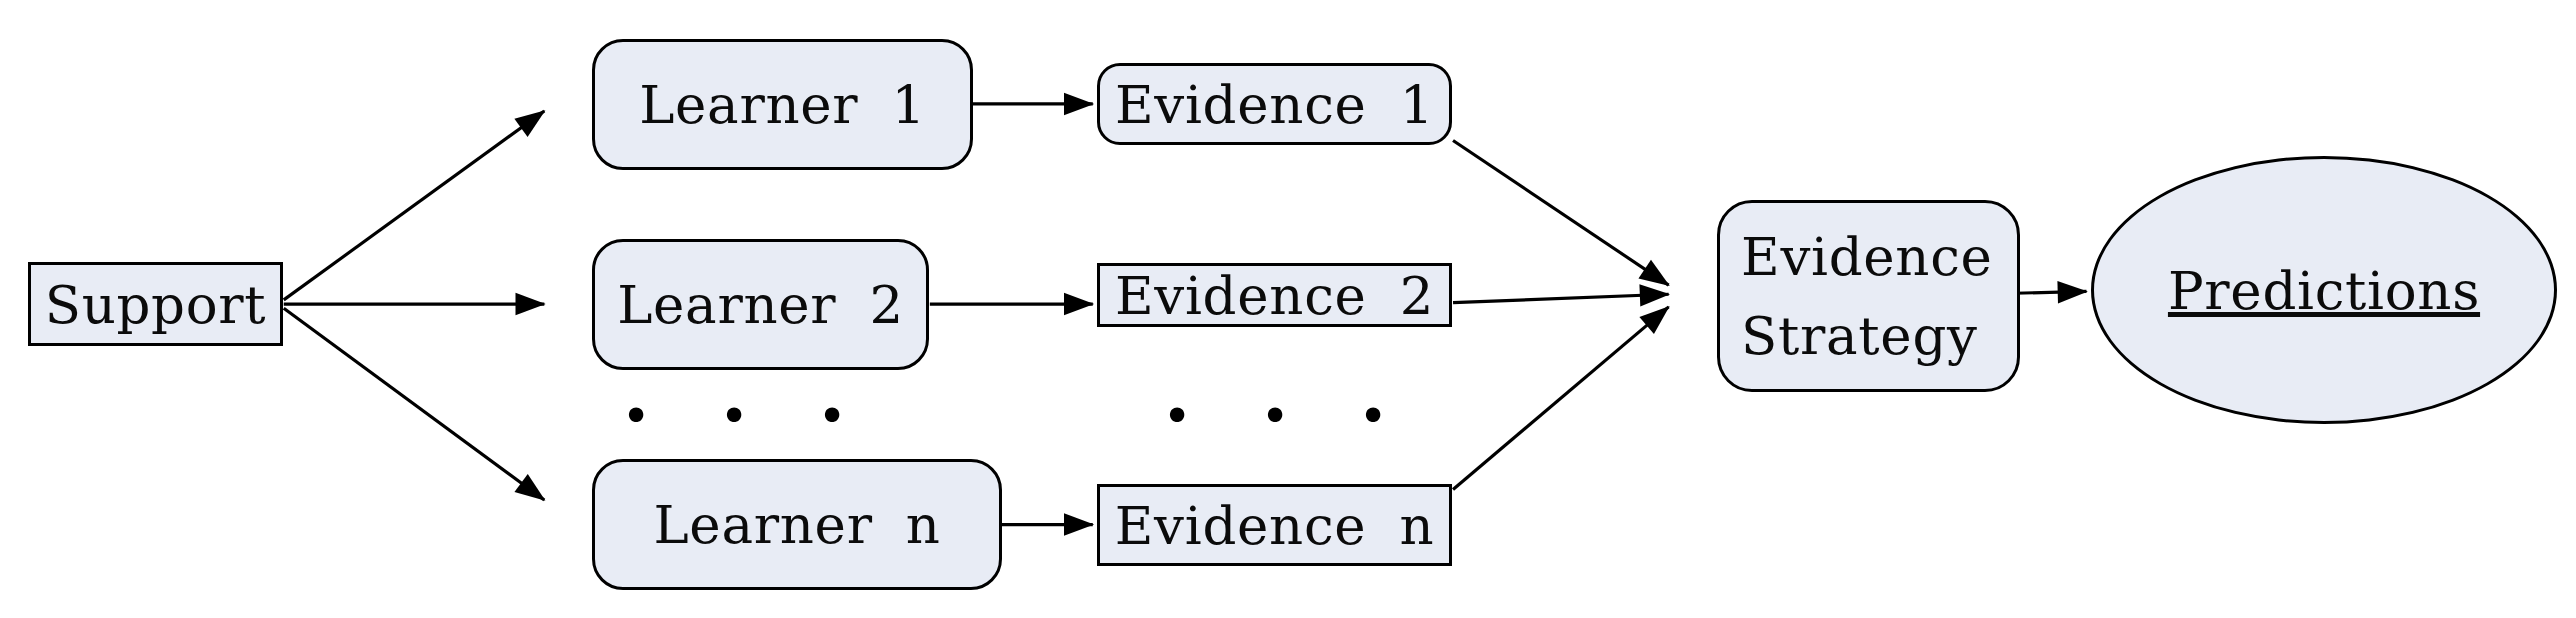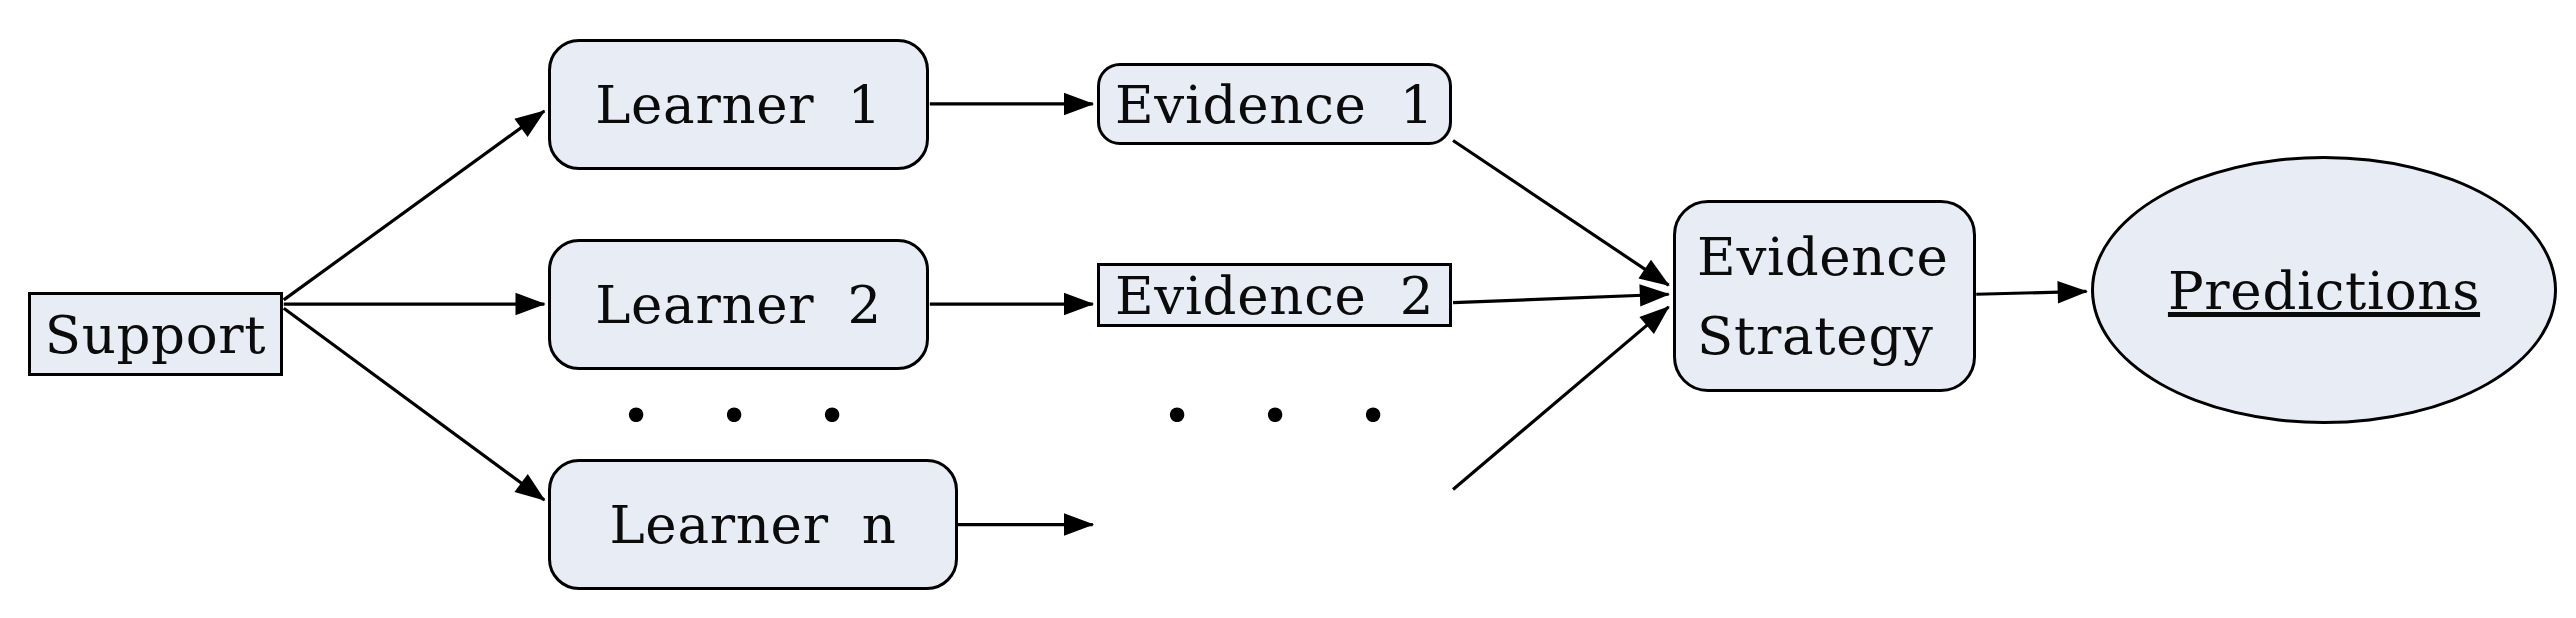--- a/index.html
+++ b/index.html
@@ -24,21 +24,21 @@
     border: 3.5px solid var(--node-border, #000000);
     display: flex;
     align-items: center;
     justify-content: center;
     color: #0b0b0b;
     font-size: 53px;
     letter-spacing: 0.7px;
     word-spacing: 15.5px;
     white-space: pre;
   }
-  .rounded { border-radius: 31px; }
+  .rounded { border-radius: 31px; margin-left: 44px; }
   .ellipse { border-radius: 50%; text-decoration: underline; }
   .multiline {
     flex-direction: column;
     align-items: flex-start;
     justify-content: center;
     padding-left: 21px;
     line-height: 1.5;
   }
   .plain {
     background: transparent;
@@ -65,29 +65,29 @@
       <line x1="404" y1="439" x2="775" y2="712" stroke="#000000" stroke-width="4.5" marker-end="url(#arrowhead)"></line>
       <line x1="1324" y1="148" x2="1556" y2="148" stroke="#000000" stroke-width="4.5" marker-end="url(#arrowhead)"></line>
       <line x1="1324" y1="433" x2="1556" y2="433" stroke="#000000" stroke-width="4.5" marker-end="url(#arrowhead)"></line>
       <line x1="1324" y1="747" x2="1556" y2="747" stroke="#000000" stroke-width="4.5" marker-end="url(#arrowhead)"></line>
       <line x1="2069" y1="200" x2="2376" y2="406" stroke="#000000" stroke-width="4.5" marker-end="url(#arrowhead)"></line>
       <line x1="2069" y1="431" x2="2376" y2="419" stroke="#000000" stroke-width="4.5" marker-end="url(#arrowhead)"></line>
       <line x1="2069" y1="697" x2="2376" y2="437" stroke="#000000" stroke-width="4.5" marker-end="url(#arrowhead)"></line>
       <line x1="2814" y1="419" x2="2971" y2="415" stroke="#000000" stroke-width="4.5" marker-end="url(#arrowhead)"></line>
     </svg>
 
-  <div class="node" style="left:28px; top:262px; width:255px; height:84px;margin-top:30px;">
+  <div class="node" style="left:28px; top:262px; width:255px; height:84px;">
     <span>Support</span>
   </div>
 
   <div class="node rounded" style="left:548px; top:39px; width:381px; height:131px;">
     <span>Learner 1</span>
   </div>
 
-  <div class="node rounded" style="left:548px; top:239px; width:381px; height:131px;">
+  <div class="node rounded" style="left:548px; top:239px; width:337px; height:131px;">
     <span>Learner 2</span>
   </div>
 
   <div class="node plain" style="left:639px; top:386px; width:211px; height:60px;">
     <span>• • •</span>
   </div>
 
   <div class="node rounded" style="left:548px; top:459px; width:410px; height:131px;">
     <span>Learner n</span>
   </div>
@@ -97,20 +97,23 @@
   </div>
 
   <div class="node" style="left:1097px; top:263px; width:355px; height:64px;">
     <span>Evidence 2</span>
   </div>
 
   <div class="node plain" style="left:1180px; top:386px; width:211px; height:60px;">
     <span>• • •</span>
   </div>
 
+  <div class="node" style="left:1097px; top:484px; width:355px; height:82px;">
+    <span>Evidence n</span>
+  </div>
 
   <div class="node rounded multiline" style="left:1673px; top:200px; width:303px; height:192px; border-radius:35px;">
     <span>Evidence</span>
     <span>Strategy</span>
   </div>
 
   <div class="node ellipse" style="left:2091px; top:156px; width:466px; height:268px;">
     <span>Predictions</span>
   </div>
 

